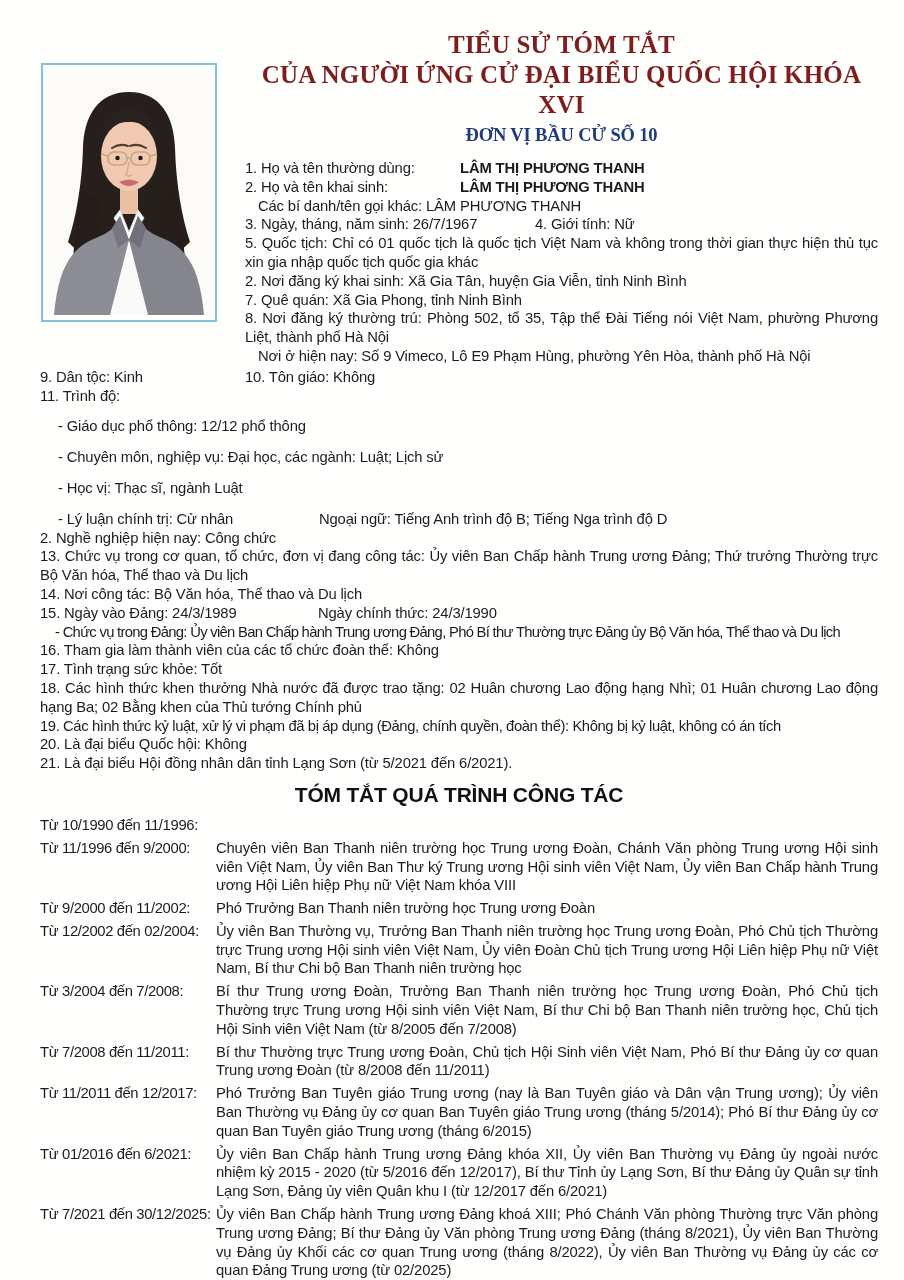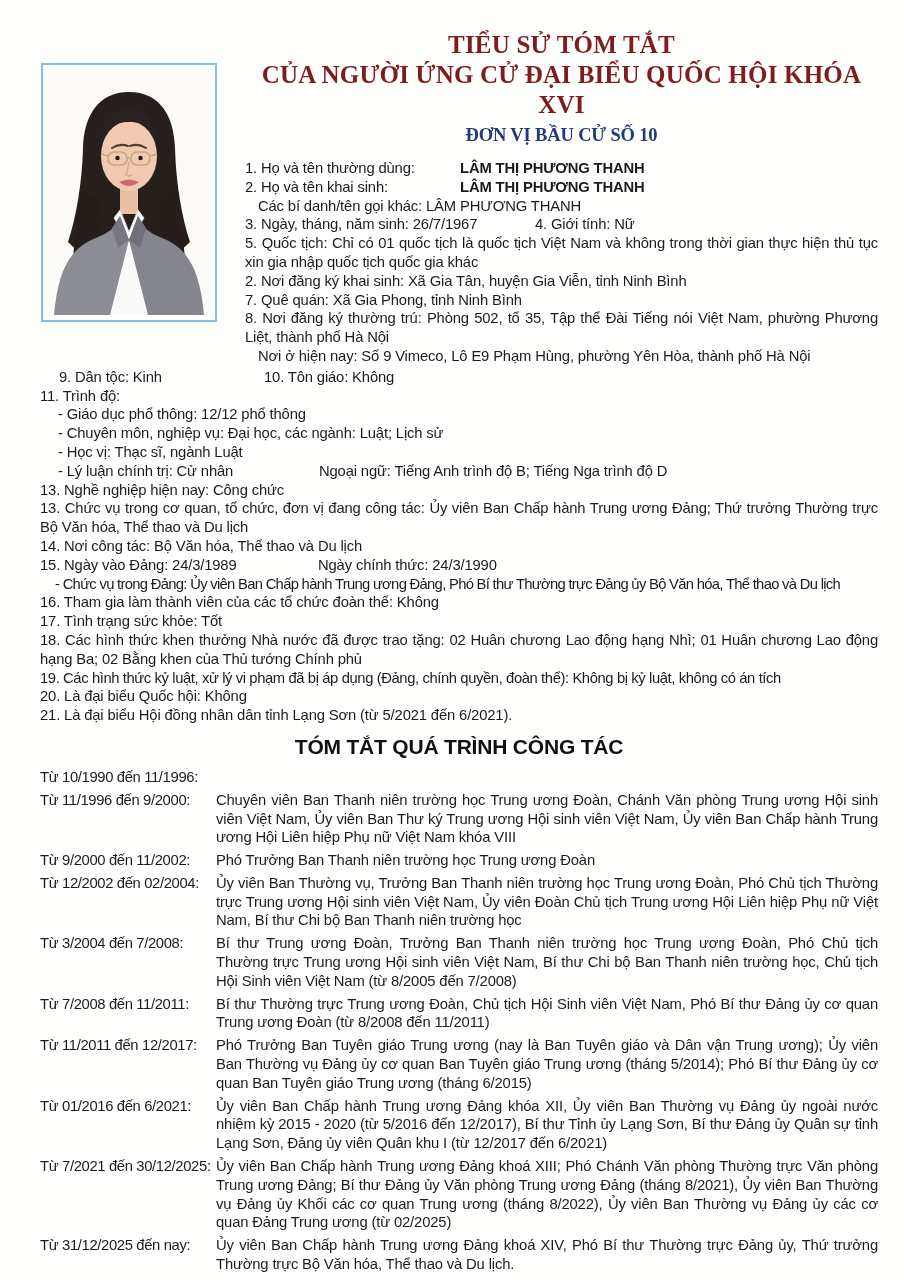--- a/index.html
+++ b/index.html
@@ -20,24 +20,24 @@
     box-sizing:border-box; border:2px solid #7fc4dc; background:#ffffff; padding:5px;
   }
   .photo-frame svg { width:100%; height:100%; display:block; }
   
   .header { margin-left:205px; text-align:center; font-family:"Liberation Serif", serif; }
   .title-red { color:#7f1d1d; font-weight:bold; font-size:25px; line-height:30px; letter-spacing:0.2px; }
   .title-unit { color:#203a7d; font-weight:bold; font-size:18.5px; line-height:24px; margin-top:3px; }
   
   .col-right { margin-left:205px; margin-top:12px; }
   .ind-s { padding-left:13px; }
-  .ind-m { padding-left:18px; }
+  .ind-m { padding-left:18px;margin-top:12px; }
   .ind-p { padding-left:15px; }
   .seg-290 { display:inline-block; width:290px; }
-  .seg-205 { display:inline-block; width:205px;margin-left:19px; }
+  .seg-205 { display:inline-block; width:205px; }
   .seg-261 { display:inline-block; width:261px; }
   .seg-278 { display:inline-block; width:278px; }
   .seg-215 { display:inline-block; width:215px; }
   .full-block { margin-top:2px; }
   .tight { letter-spacing:-0.7px; white-space:nowrap; }
   .semi-tight { letter-spacing:-0.4px; }
   
   .career-title {
     text-align:center; font-weight:bold; font-size:21px; line-height:26px;
     margin:9px 0 8px 0; letter-spacing:-0.2px; color:#111;
@@ -100,21 +100,21 @@
     <p class="ind-s">Nơi ở hiện nay: Số 9 Vimeco, Lô E9 Phạm Hùng, phường Yên Hòa, thành phố Hà Nội</p>
   </div>
 
   <div class="full-block">
     <p><span class="seg-205">9. Dân tộc: Kinh</span><span>10. Tôn giáo: Không</span></p>
     <p>11. Trình độ:</p>
     <p class="ind-m">- Giáo dục phổ thông: 12/12 phổ thông</p>
     <p class="ind-m">- Chuyên môn, nghiệp vụ: Đại học, các ngành: Luật; Lịch sử</p>
     <p class="ind-m">- Học vị: Thạc sĩ, ngành Luật</p>
     <p class="ind-m"><span class="seg-261">- Lý luận chính trị: Cử nhân</span><span>Ngoại ngữ: Tiếng Anh trình độ B; Tiếng Nga trình độ D</span></p>
-    <p>13. Nghề nghiệp hiện nay: Công chức</p>
+    <p>2. Nghề nghiệp hiện nay: Công chức</p>
     <p class="just">13. Chức vụ trong cơ quan, tổ chức, đơn vị đang công tác: Ủy viên Ban Chấp hành Trung ương Đảng; Thứ trưởng Thường trực Bộ Văn hóa, Thể thao và Du lịch</p>
     <p>14. Nơi công tác: Bộ Văn hóa, Thể thao và Du lịch</p>
     <p><span class="seg-278">15. Ngày vào Đảng: 24/3/1989</span><span>Ngày chính thức: 24/3/1990</span></p>
     <p class="ind-p tight">- Chức vụ trong Đảng: Ủy viên Ban Chấp hành Trung ương Đảng, Phó Bí thư Thường trực Đảng ủy Bộ Văn hóa, Thể thao và Du lịch</p>
     <p>16. Tham gia làm thành viên của các tổ chức đoàn thể: Không</p>
     <p>17. Tình trạng sức khỏe: Tốt</p>
     <p class="just">18. Các hình thức khen thưởng Nhà nước đã được trao tặng: 02 Huân chương Lao động hạng Nhì; 01 Huân chương Lao động hạng Ba; 02 Bằng khen của Thủ tướng Chính phủ</p>
     <p class="semi-tight">19. Các hình thức kỷ luật, xử lý vi phạm đã bị áp dụng (Đảng, chính quyền, đoàn thể): Không bị kỷ luật, không có án tích</p>
     <p>20. Là đại biểu Quốc hội: Không</p>
     <p>21. Là đại biểu Hội đồng nhân dân tỉnh Lạng Sơn (từ 5/2021 đến 6/2021).</p>

